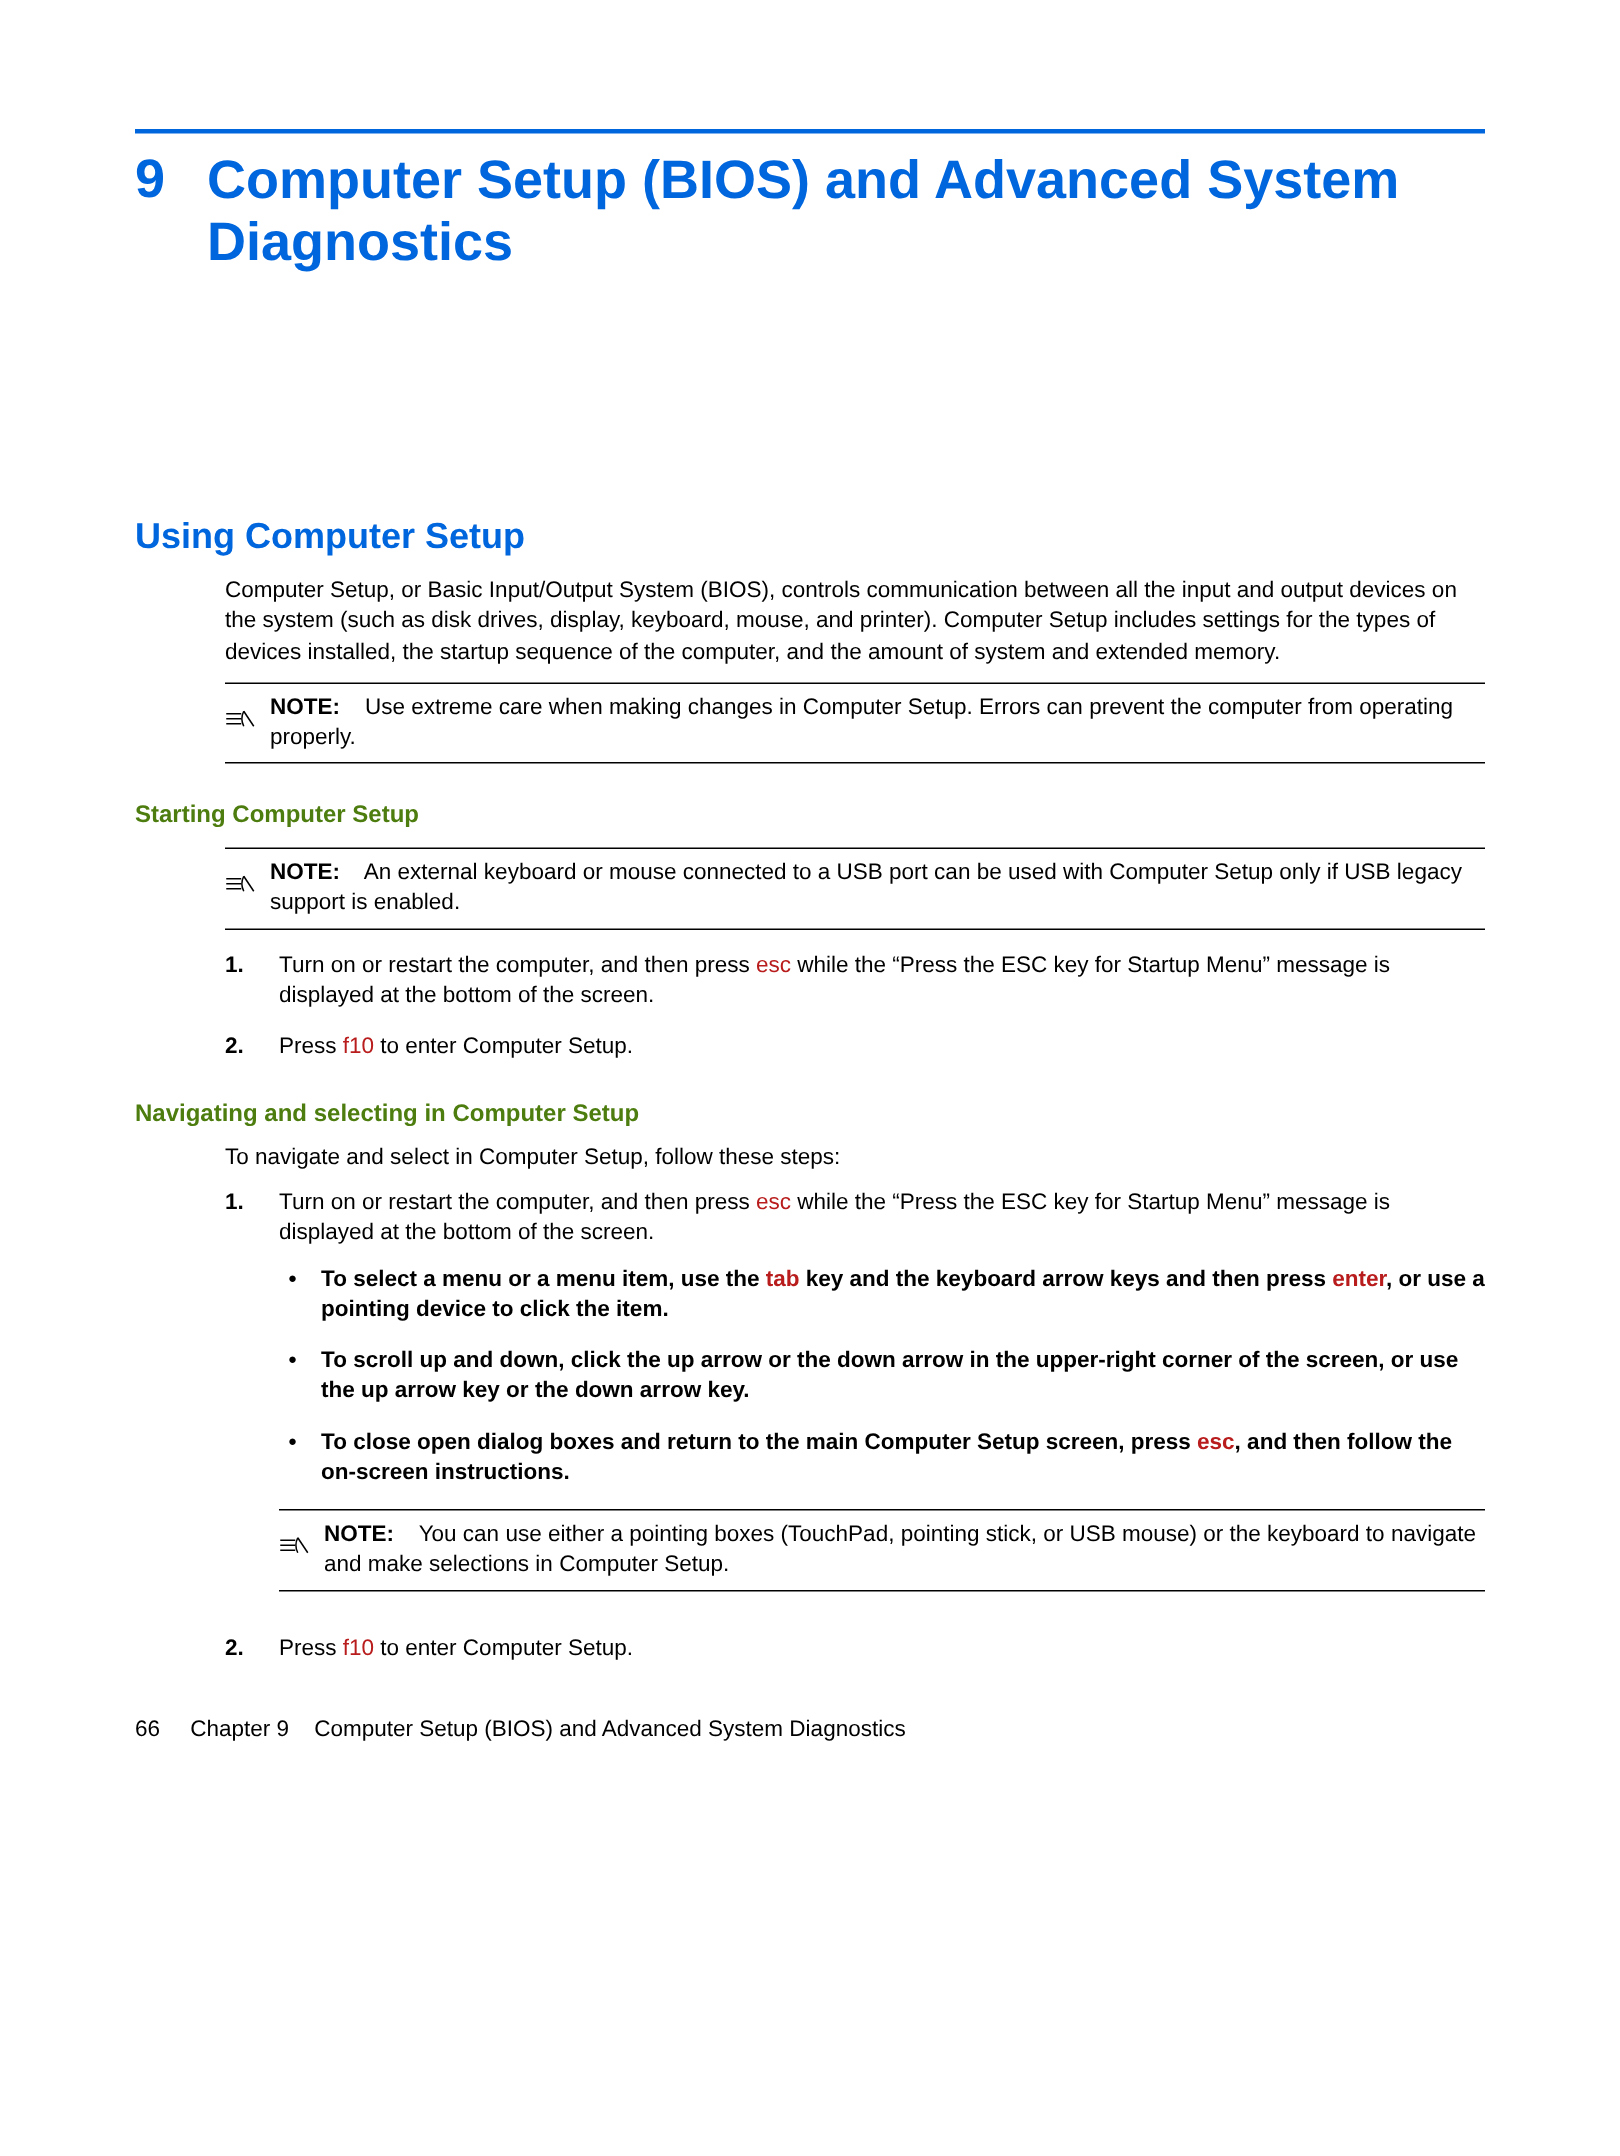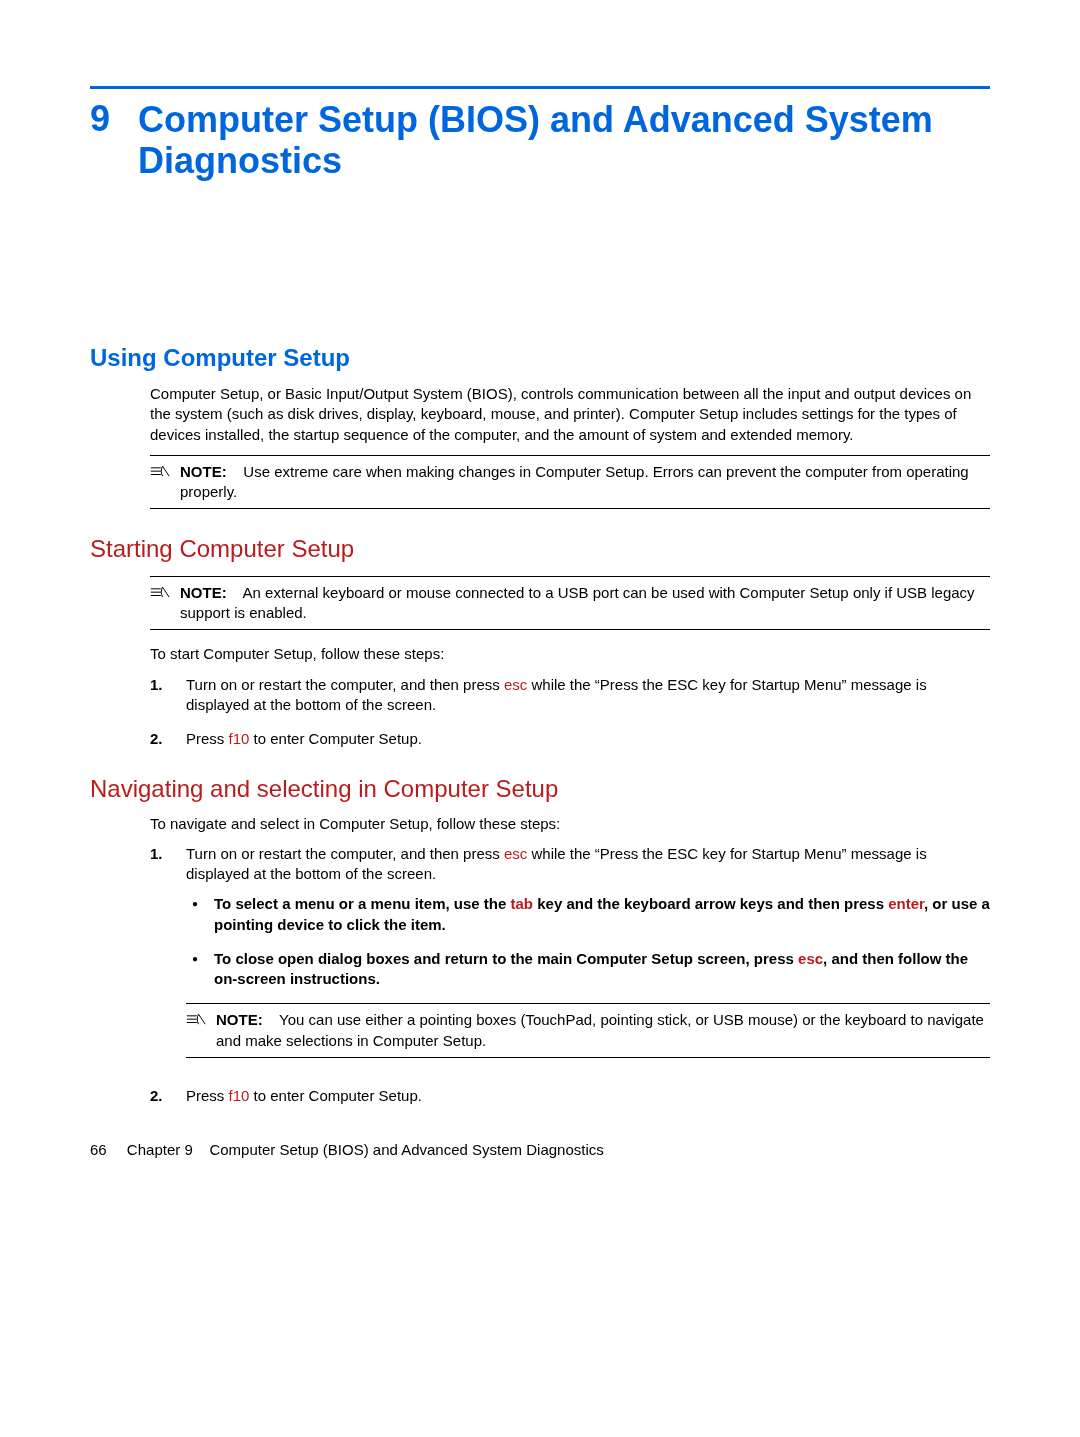--- a/index.html
+++ b/index.html
@@ -38,40 +38,40 @@
     font-size: 36px;
     line-height: 1.15;
   }
   .h2 {
     color: #0066dd;
     font-weight: bold;
     font-size: 24px;
     margin: 0 0 10px 0;
   }
   .h3 {
-    color: #b91c1c;
-    font-weight: normal;
-    font-size: 24px;
+    color: #4d7c0f;
+    font-weight: bold;
+    font-size: 16px;
     margin: 24px 0 8px 0;
   }
   .body-block {
     margin-left: 60px;
   }
   p {
     margin: 0 0 10px 0;
   }
   .note-box {
     border-top: 1px solid #000;
     border-bottom: 1px solid #000;
     padding: 6px 0 6px 0;
     margin: 10px 0 14px 0;
   }
   .note-row {
     display: flex;
-    align-items: flex-start;
+    align-items: center;
     gap: 8px;
   }
   .note-icon {
     width: 22px;
     flex: 0 0 22px;
     padding-top: 2px;
   }
   .note-icon svg {
     width: 20px;
     height: 16px;
@@ -177,21 +177,20 @@
             </svg>
         </div>
         <div class="note-text">
           <span class="note-label">NOTE:</span>
           <span>&nbsp;&nbsp;</span>
           <span>An external keyboard or mouse connected to a USB port can be used with Computer Setup only if USB legacy support is enabled.</span>
         </div>
       </div>
     </div>
 
-    <p>To start Computer Setup, follow these steps:</p>
 
     <ol class="steps">
       <li>
         <span class="num">1.</span>
         <span class="step-body">
           <span>Turn on or restart the computer, and then press </span><span class="key">esc</span><span> while the “Press the ESC key for Startup Menu” message is displayed at the bottom of the screen.</span>
         </span>
       </li>
       <li>
         <span class="num">2.</span>
@@ -213,20 +212,23 @@
         <div class="step-body">
           <div>
             <span>Turn on or restart the computer, and then press </span><span class="key">esc</span><span> while the “Press the ESC key for Startup Menu” message is displayed at the bottom of the screen.</span>
           </div>
 
           <ul class="bullets">
             <li>
               <div>
                 <span>To select a menu or a menu item, use the </span><span class="key">tab</span><span> key and the keyboard arrow keys and then press </span><span class="key">enter</span><span>, or use a pointing device to click the item.</span>
               </div>
+            </li>
+            <li>
+              <div>To scroll up and down, click the up arrow or the down arrow in the upper-right corner of the screen, or use the up arrow key or the down arrow key.</div>
             </li>
             <li>
               <div>
                 <span>To close open dialog boxes and return to the main Computer Setup screen, press </span><span class="key">esc</span><span>, and then follow the on-screen instructions.</span>
               </div>
             </li>
           </ul>
 
           <div class="note-box nested-note">
             <div class="note-row">

